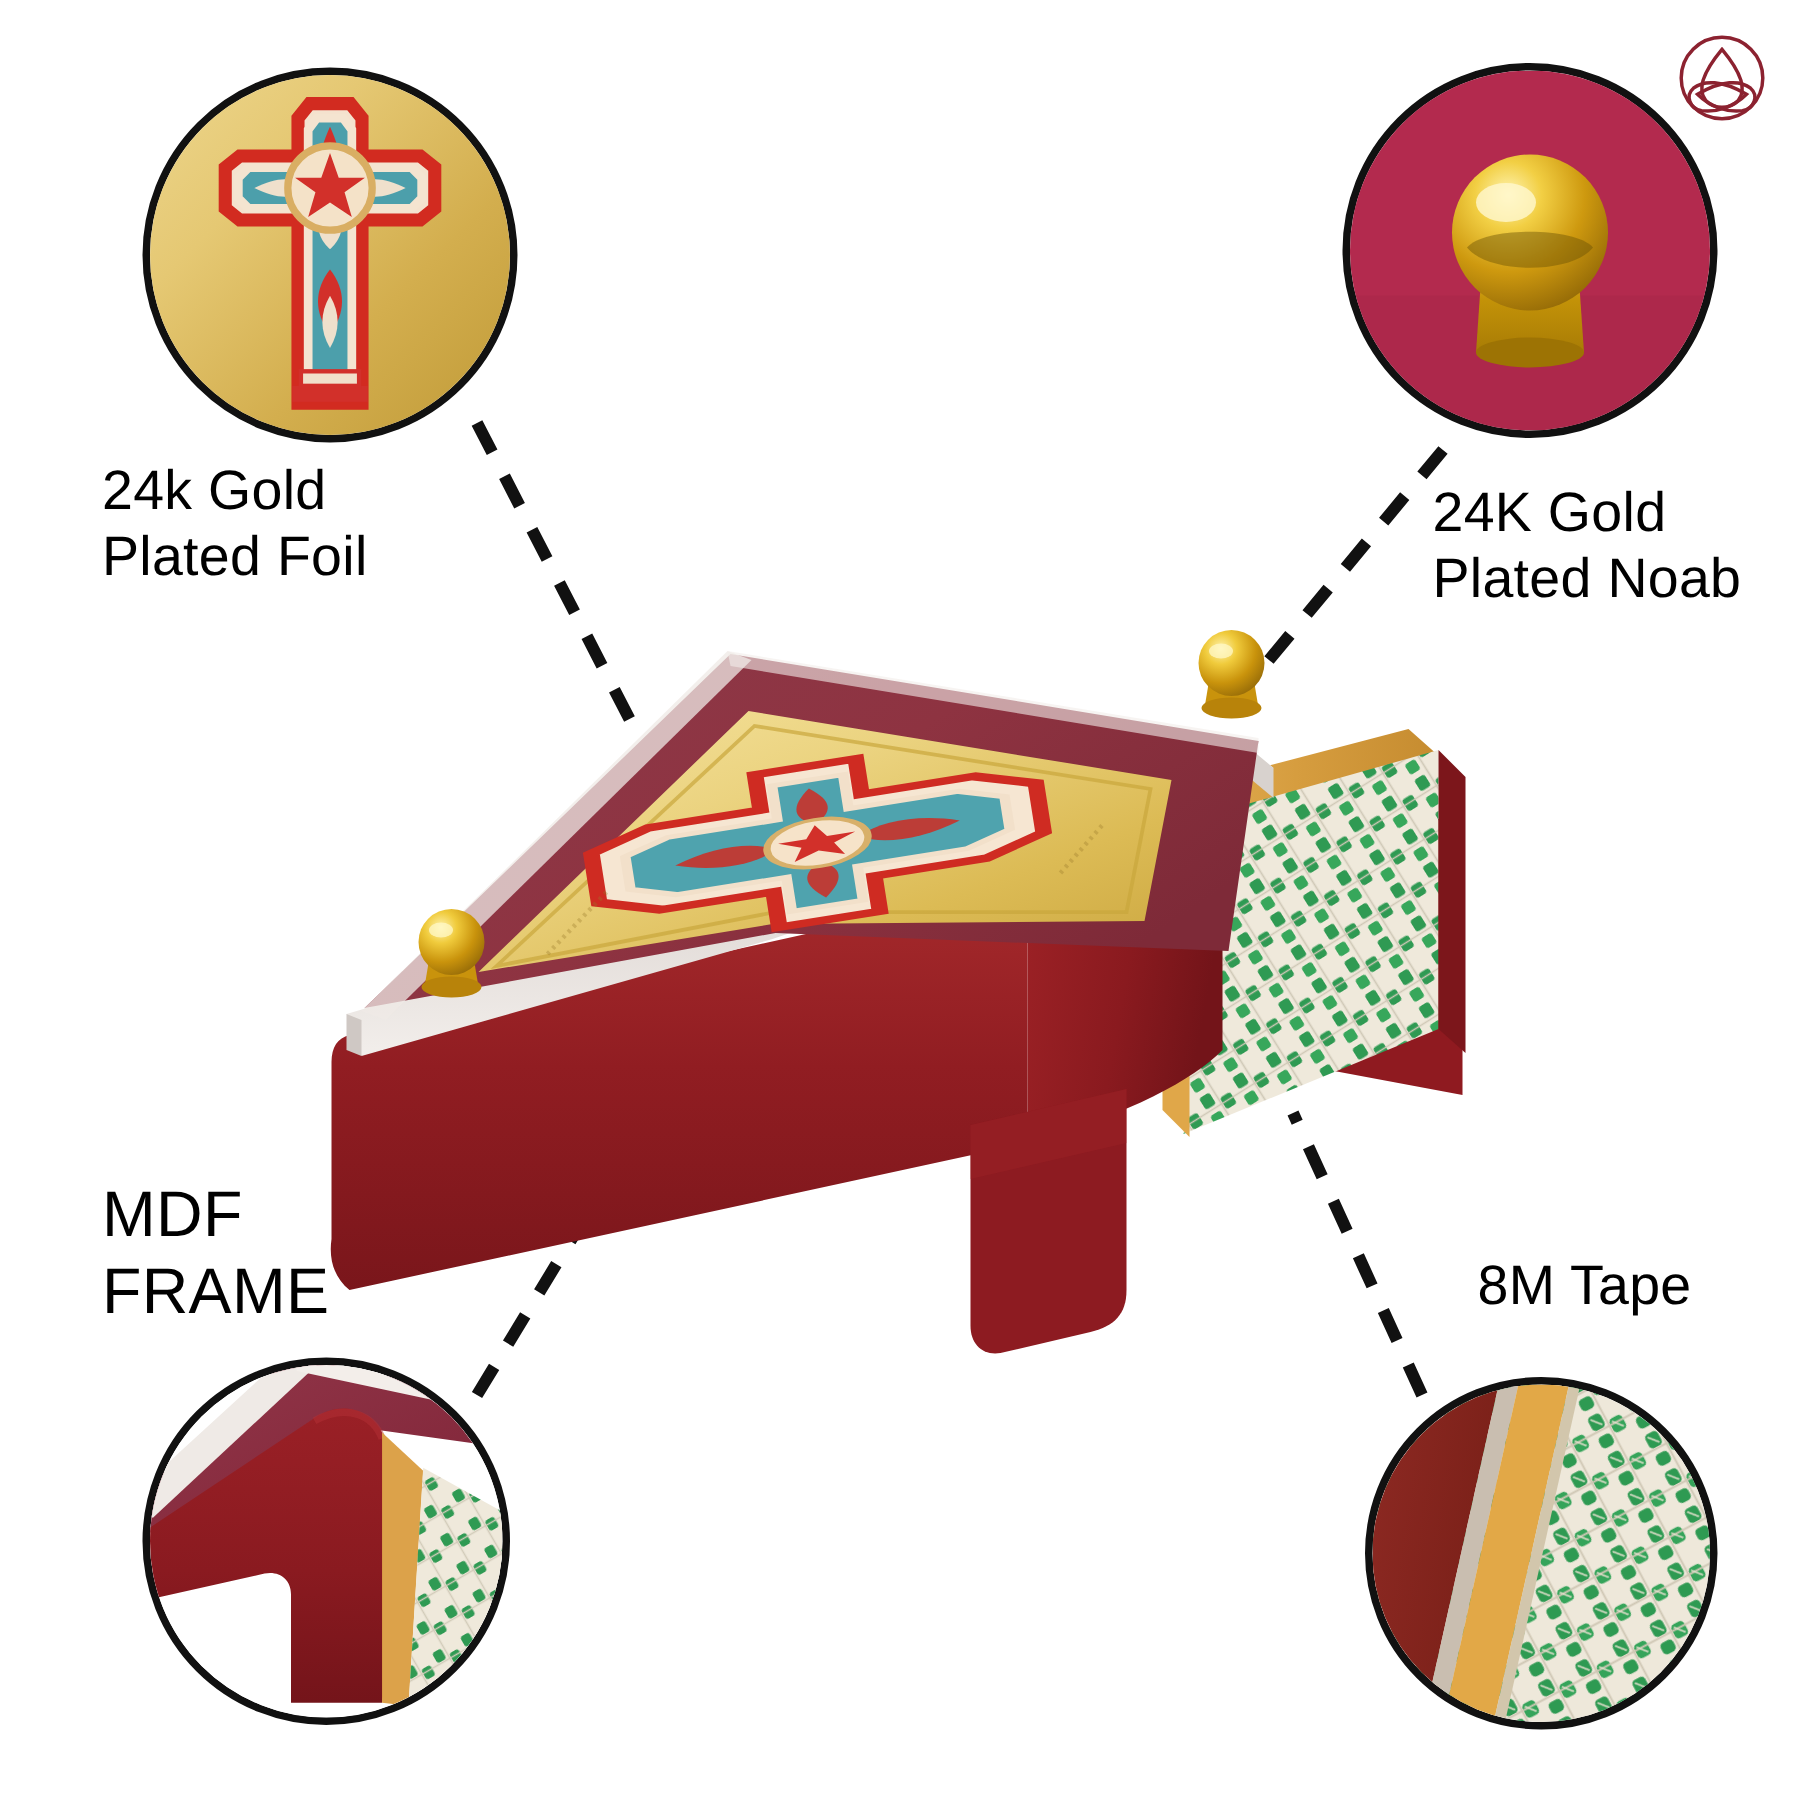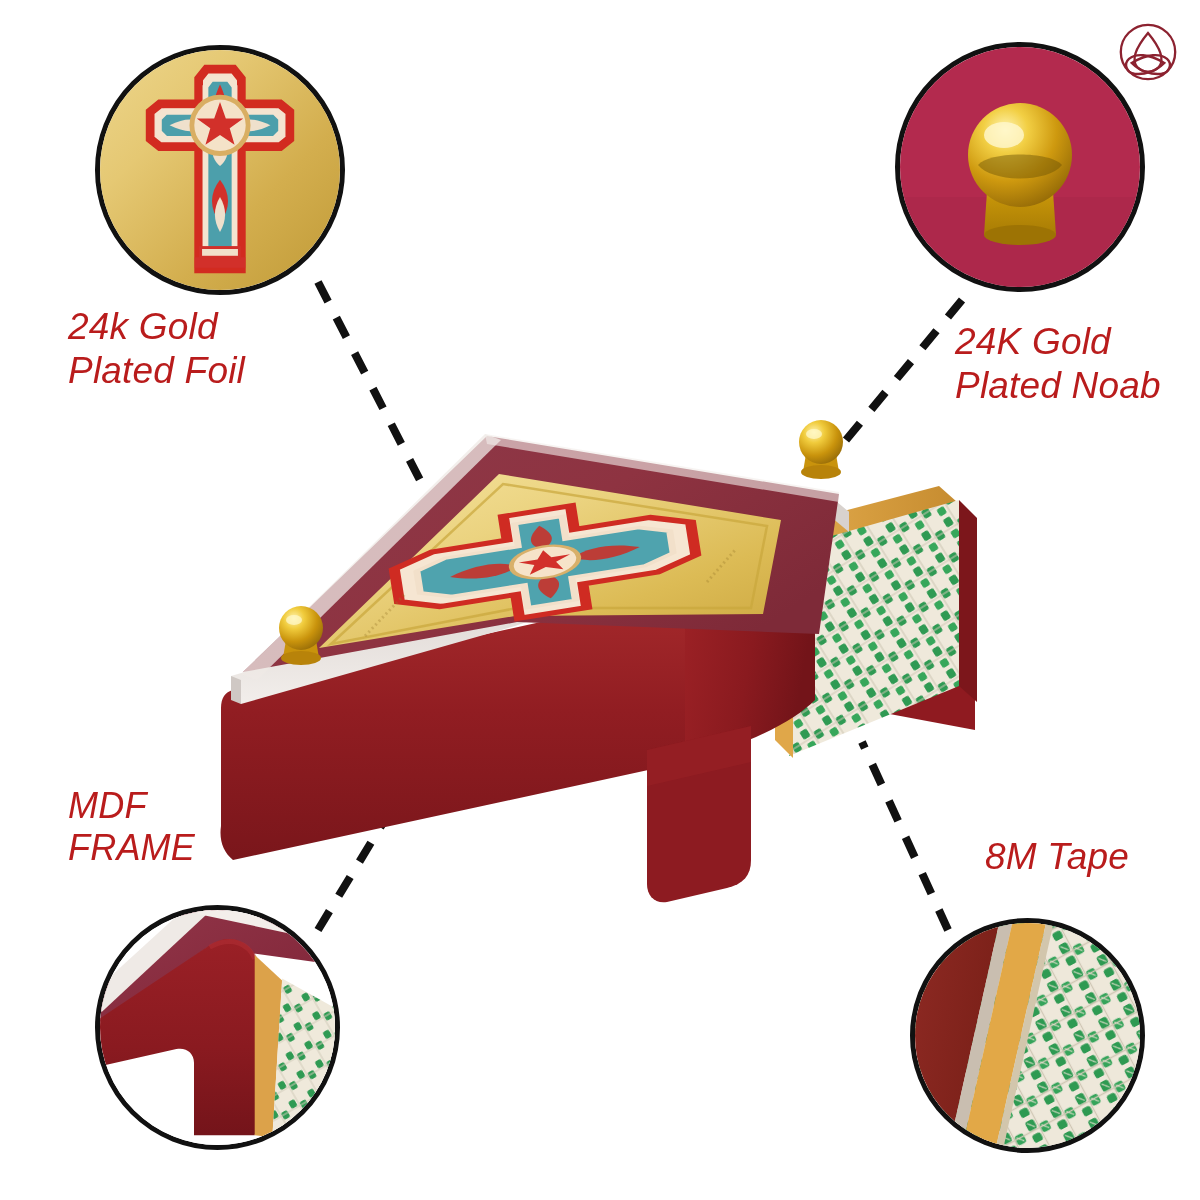--- a/index.html
+++ b/index.html
@@ -11,31 +11,30 @@
     position:relative;
   }
   .stage{position:absolute;inset:0;}
 
   
   .logo{position:absolute;right:18px;top:18px;width:68px;height:68px;}
 
   
   .label{
     position:absolute;
-    color:#b91c1c;
+    color:#000000;
     font-weight:300;
     letter-spacing:.2px;
     line-height:1.18;
     white-space:pre-line;
     font-size:37px;
-    font-style:italic;
   }
   .label.lbl-foil {left:68px;  top:305px;}
   .label.lbl-knob {left:955px; top:320px;}
-  .label.lbl-mdf  {left:68px;  top:785px; font-size:36px;}
+  .label.lbl-mdf  {left:68px;  top:785px; font-size:43px;}
   .label.lbl-tape {left:985px; top:835px;}
 
   
   .bubble{
     position:absolute;border-radius:50%;
     border:5px solid #111;
     overflow:hidden;
     box-sizing:border-box;
     background:#fff;
   }

